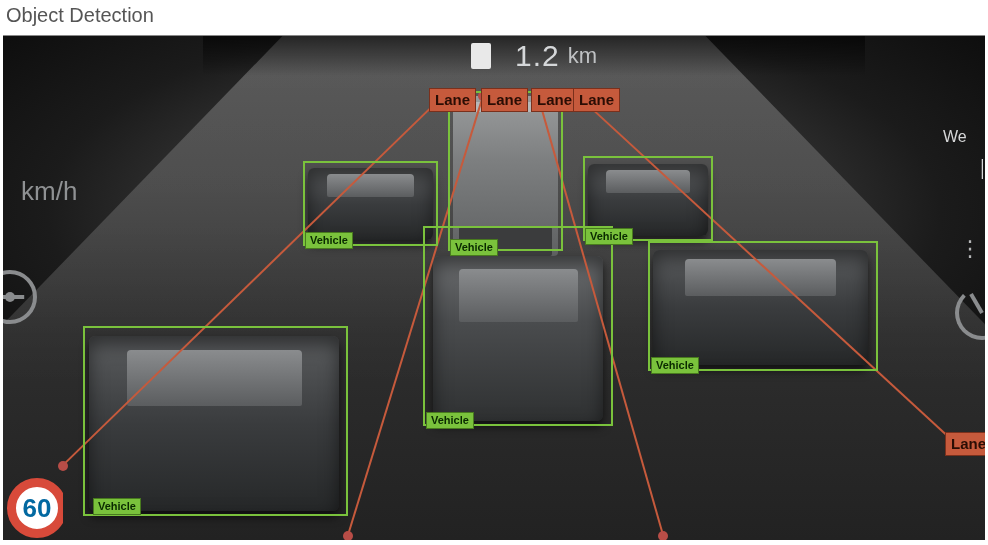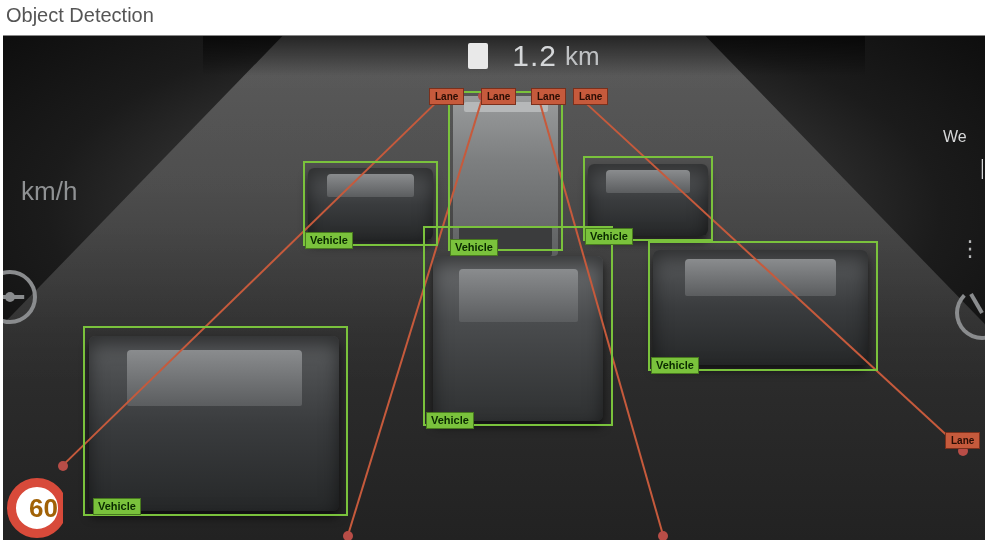--- a/index.html
+++ b/index.html
@@ -60,36 +60,36 @@
     font-weight: 400;
     z-index: 60;
     user-select: none;
   }
   .hud-top {
     top: 0; left: 200px; right: 120px; height: 40px;
     display: flex; align-items: center; justify-content: center;
     background: linear-gradient(to bottom, rgba(0,0,0,0.6), rgba(0,0,0,0));
   }
   .hud-top .val { color: #d5d7d9; font-size: 30px; letter-spacing: 1px; }
-  .hud-top .unit { color: #bfc1c3; font-size: 26px; margin-left: 8px; }
+  .hud-top .unit { color: #bfc1c3; font-size: 22px; margin-left: 8px; }
   .hud-top .bar { width: 20px; height: 26px; background:#e9e9e9; margin-right: 24px; border-radius:2px; }
   .hud-left-unit { left: 18px; top: 140px; font-size: 26px; color:#8f9193;text-align:right; }
   .hud-right-text { right: 2px; top: 90px; text-align: left; color:#d6d7d8; font-size:24px; line-height:1.4; width:40px; overflow:hidden;}
   .hud-right-text .l1{font-size:16px;}
   .hud-right-text .l2{font-size:30px;margin-left:36px;}
   .speed-sign {
     position:absolute; left:0; bottom:2px; width:60px; height:60px;
     overflow:hidden; z-index:65;
   }
   .speed-sign .ring{
     position:absolute; right:-4px; top:0;
     width:60px; height:60px; border-radius:50%;
     background:#fff; border:9px solid #d84a3a;
-    display:flex; align-items:center; justify-content:flex-end;
-    font-weight:700; font-size:26px; color:#a16207;
+    display:flex; align-items:center; justify-content:center;
+    font-weight:700; font-size:26px; color:#0369a1;
   }
   .steer-icon {
     position:absolute; left:-20px; top:234px; width:54px; height:54px;
     border:4px solid #8a8c8e; border-radius:50%;
     z-index:60;
   }
   .steer-icon::before{
     content:""; position:absolute; left:50%; top:50%;
     width:60%; height:4px; background:#8a8c8e; transform:translate(-50%,-50%);
   }
@@ -149,21 +149,21 @@
   .det-label{
     position:absolute; z-index:41;
     background:#7ac23c; color:#0a2a00;
     font-size:11px; font-weight:600;
     padding:1px 4px; line-height:1.2;
     border:1px solid #487a1e;
   }
   .lane-label{
     position:absolute; z-index:41;
     background:#c65a3c; color:#2a0d04;
-    font-size:10px; font-weight:600;
+    font-size:15px; font-weight:600;
     padding:1px 5px; line-height:1.3;
     border:1px solid #7a301c;
   }
 
   
   svg.lane-svg{
     position:absolute; inset:0; width:100%; height:100%;
     z-index:35; pointer-events:none;
   }
   .lane-endpoint{

